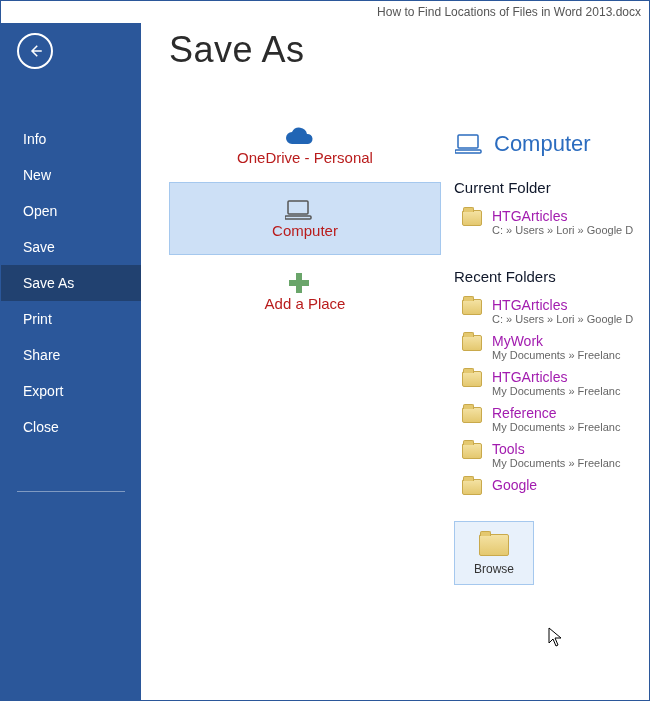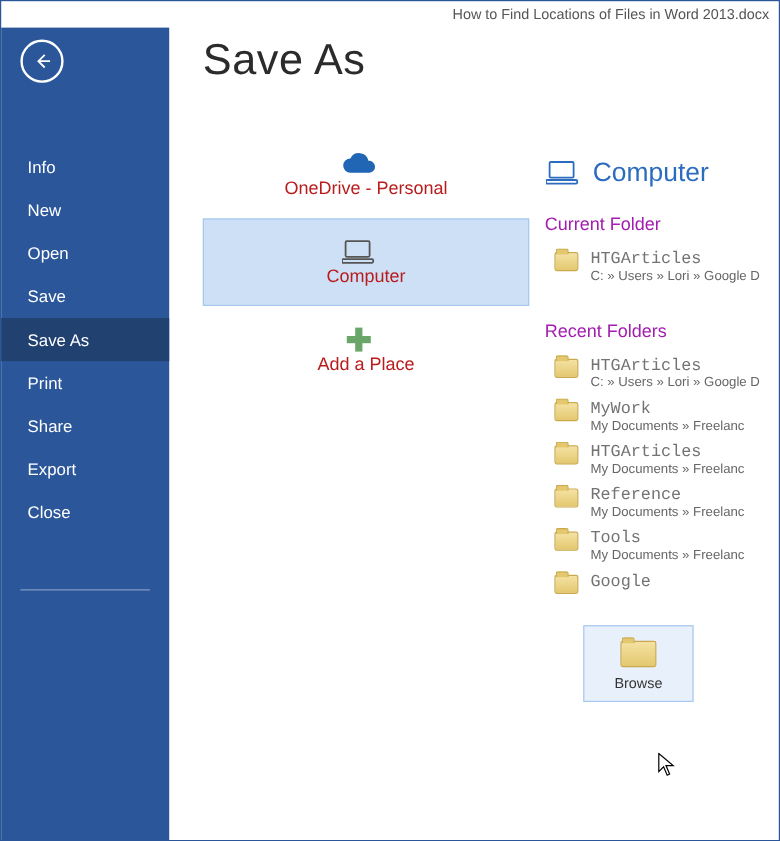--- a/index.html
+++ b/index.html
@@ -111,21 +111,21 @@
   .right-header {
     display: flex;
     align-items: center;
     color: #2b6cbf;
     font-size: 22px;
     margin-bottom: 22px;
   }
   .right-header .loc-icon { margin-right: 10px; }
   .section-head {
     font-size: 15px;
-    color: #a21caf;
+    color: #0f172a;
     margin: 10px 14px 8px 0;
   }
   .folder-row {
     display: flex;
     align-items: flex-start;
     padding: 4px 0 4px 8px;
     cursor: pointer;
   }
   .folder-icon {
     width: 20px;
@@ -141,31 +141,30 @@
   .folder-icon::before {
     content: "";
     position: absolute;
     top: -4px; left: 0;
     width: 9px; height: 4px;
     background: #e4c86f;
     border: 1px solid #c9a94b;
     border-bottom: none;
     border-radius: 2px 2px 0 0;
   }
-  .folder-text .fname { font-size: 14px; color: #737373; font-family: Liberation Mono, monospace; }
+  .folder-text .fname { font-size: 14px; color: #a21caf; }
   .folder-text .fpath { font-size: 11px; color: #666; }
   .browse-box {
     margin-top: 22px;
-    width: 92px;
+    width: 80px;
     padding: 12px 0 8px 0;
     border: 1px solid #a5c8ee;
     background: #e8f1fb;
     text-align: center;
     cursor: pointer;
-    margin-left: 32px;
   }
   .browse-box .folder-big {
     width: 30px; height: 22px;
     margin: 0 auto 6px auto;
   }
   .cursor-arrow {
     position: absolute;
     left: 547px;
     top: 626px;
     pointer-events: none;

